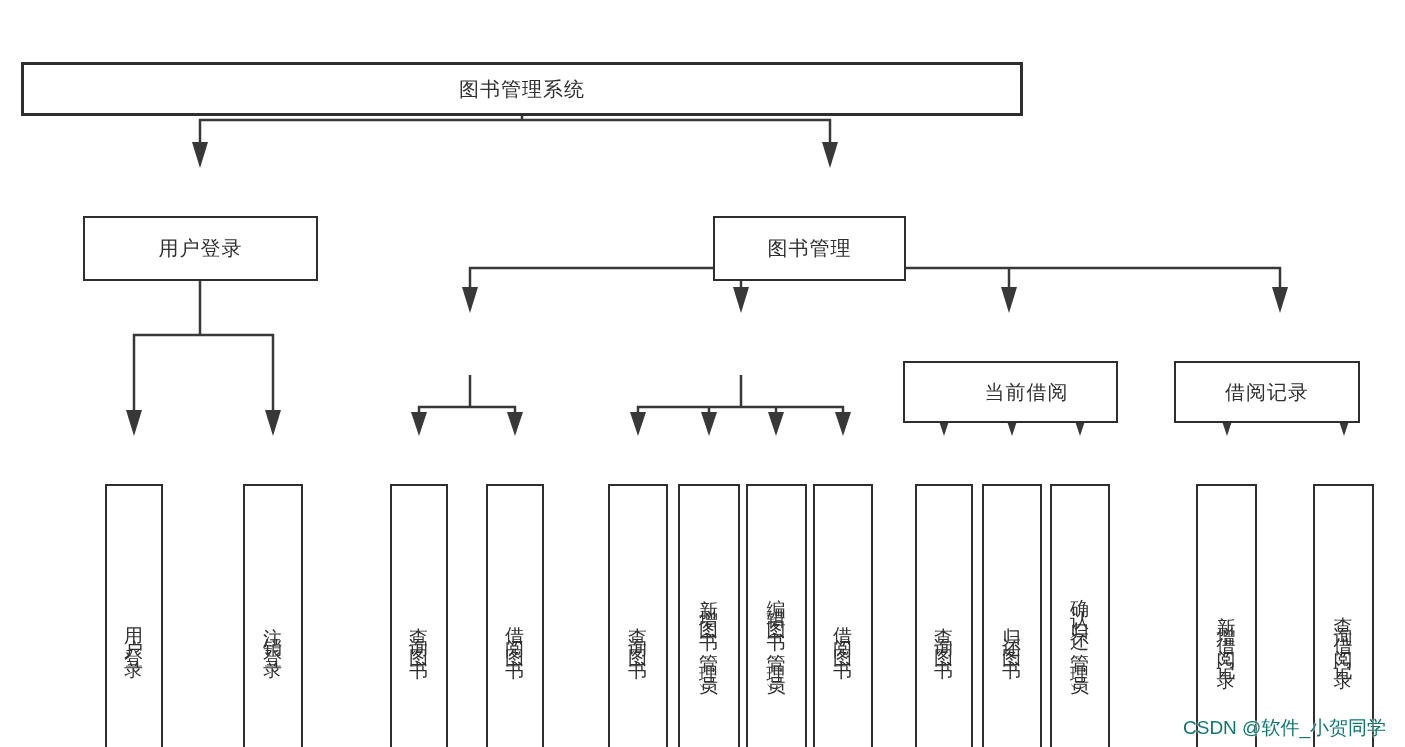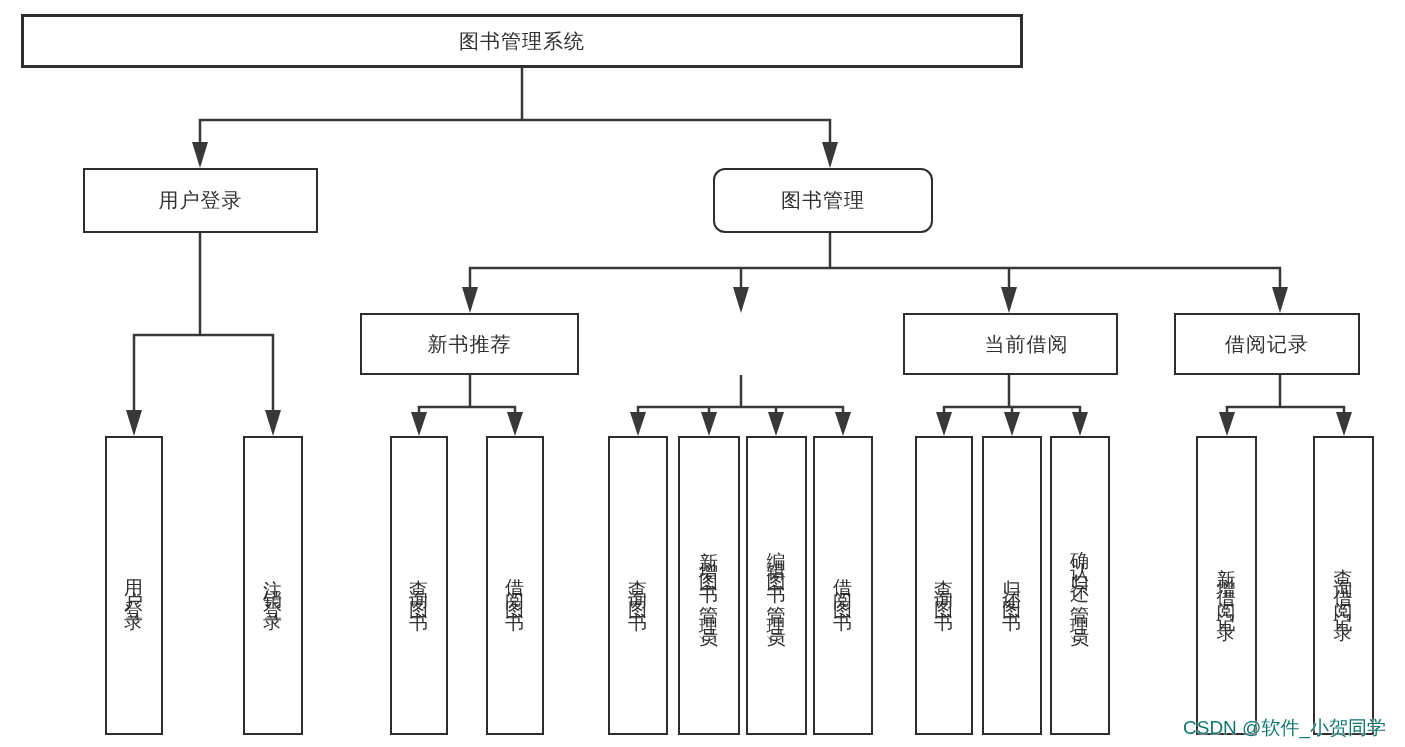--- a/index.html
+++ b/index.html
@@ -22,20 +22,21 @@
   .connectors polygon { fill: #383838; }
   .node {
     position: absolute;
     box-sizing: border-box;
     background: #ffffff;
     border: 2px solid #2e2e2e;
     display: flex;
     align-items: center;
     justify-content: center;
     z-index: 2;
+    margin-top: 48px;
   }
   .node.root { border-width: 3px; }
   .hlabel {
     font-size: 20px;
     letter-spacing: 1px;
     white-space: nowrap;
   }
   .vnode { top: 436px; height: 299px; }
   .vlabel {
     writing-mode: vertical-rl;
@@ -123,27 +124,24 @@
     <polygon points="1336,412 1352,412 1344,436"></polygon>
   </svg>
 
   <div class="node root" style="left:21px; top:14px; width:1002px; height:54px;">
     <span class="hlabel">图书管理系统</span>
   </div>
 
   <div class="node" style="left:83px; top:168px; width:235px; height:65px;">
     <span class="hlabel">用户登录</span>
   </div>
-  <div class="node" style="left:713px; top:168px; width:220px; height:65px;border-radius:12px;">
+  <div class="node" style="left:713px; top:168px; width:193px; height:65px;">
     <span class="hlabel">图书管理</span>
   </div>
 
-  <div class="node" style="left:360px; top:313px; width:219px; height:62px;">
-    <span class="hlabel">新书推荐</span>
-  </div>
   <div class="node" style="left:903px; top:313px; width:215px; height:62px;padding-left:32px;">
     <span class="hlabel">当前借阅</span>
   </div>
   <div class="node" style="left:1174px; top:313px; width:186px; height:62px;">
     <span class="hlabel">借阅记录</span>
   </div>
 
   <div class="node vnode" style="left:105px; width:58px;">
     <span class="vlabel">用户登录</span>
   </div>

